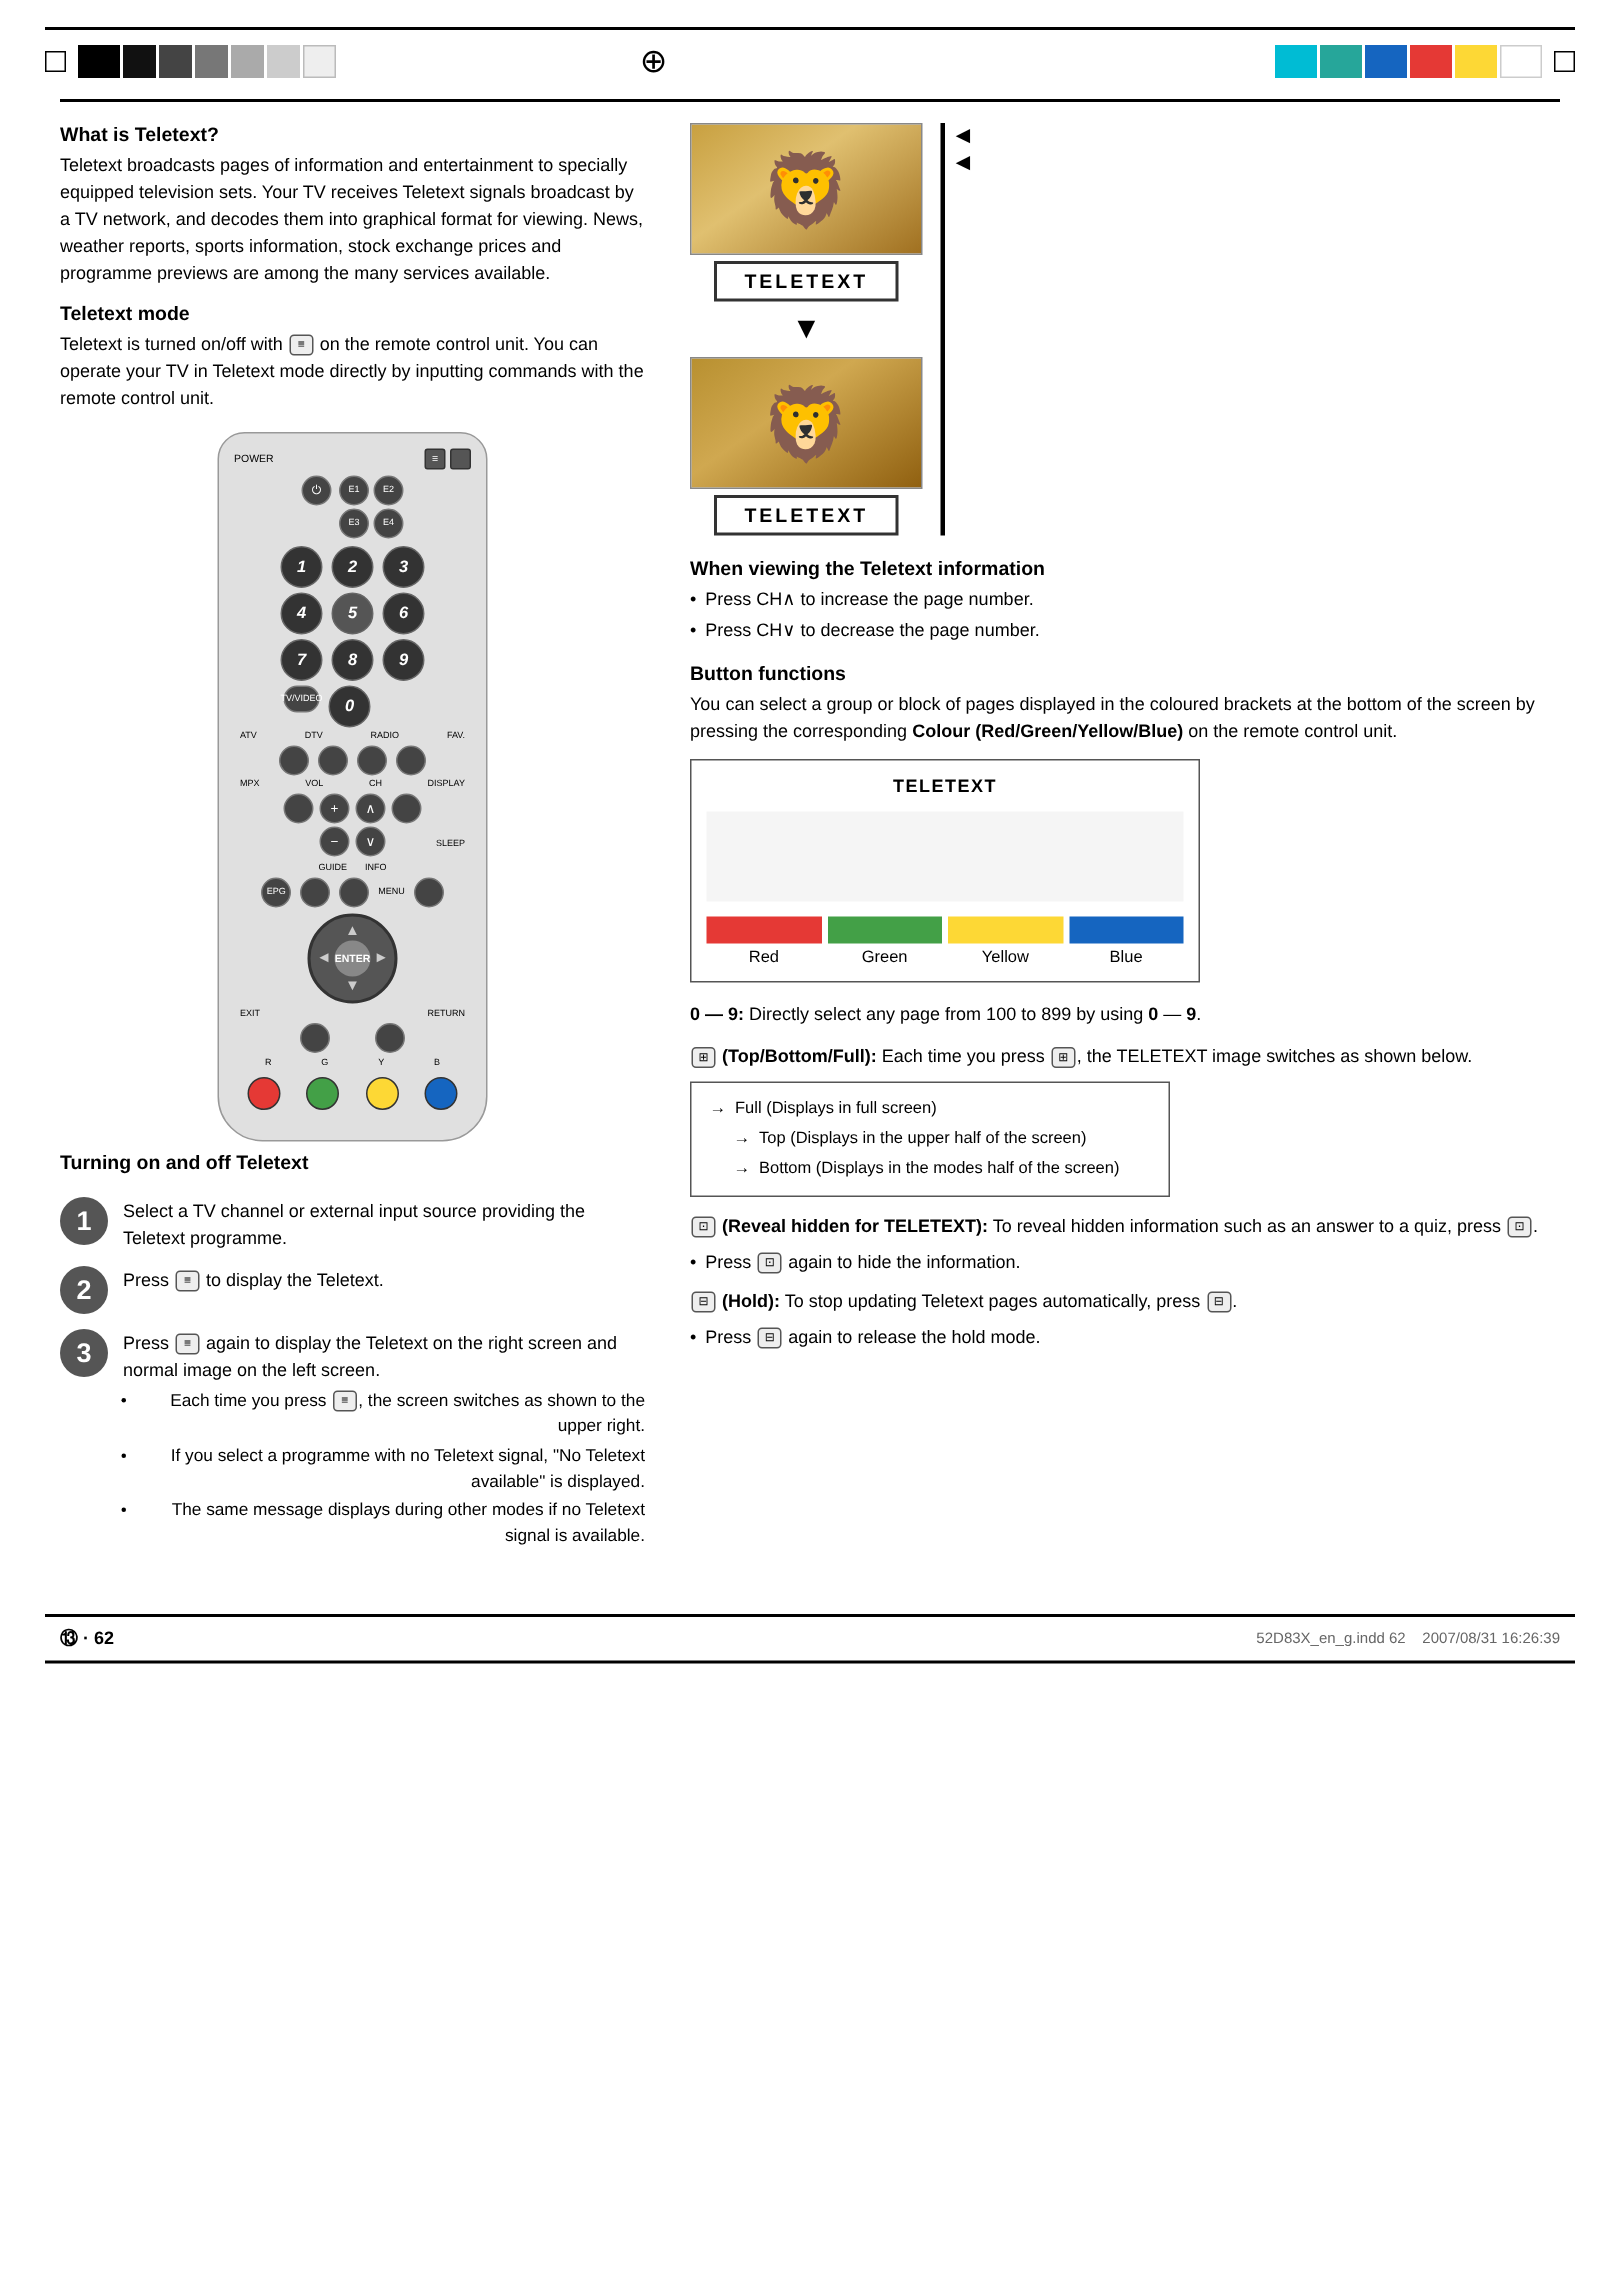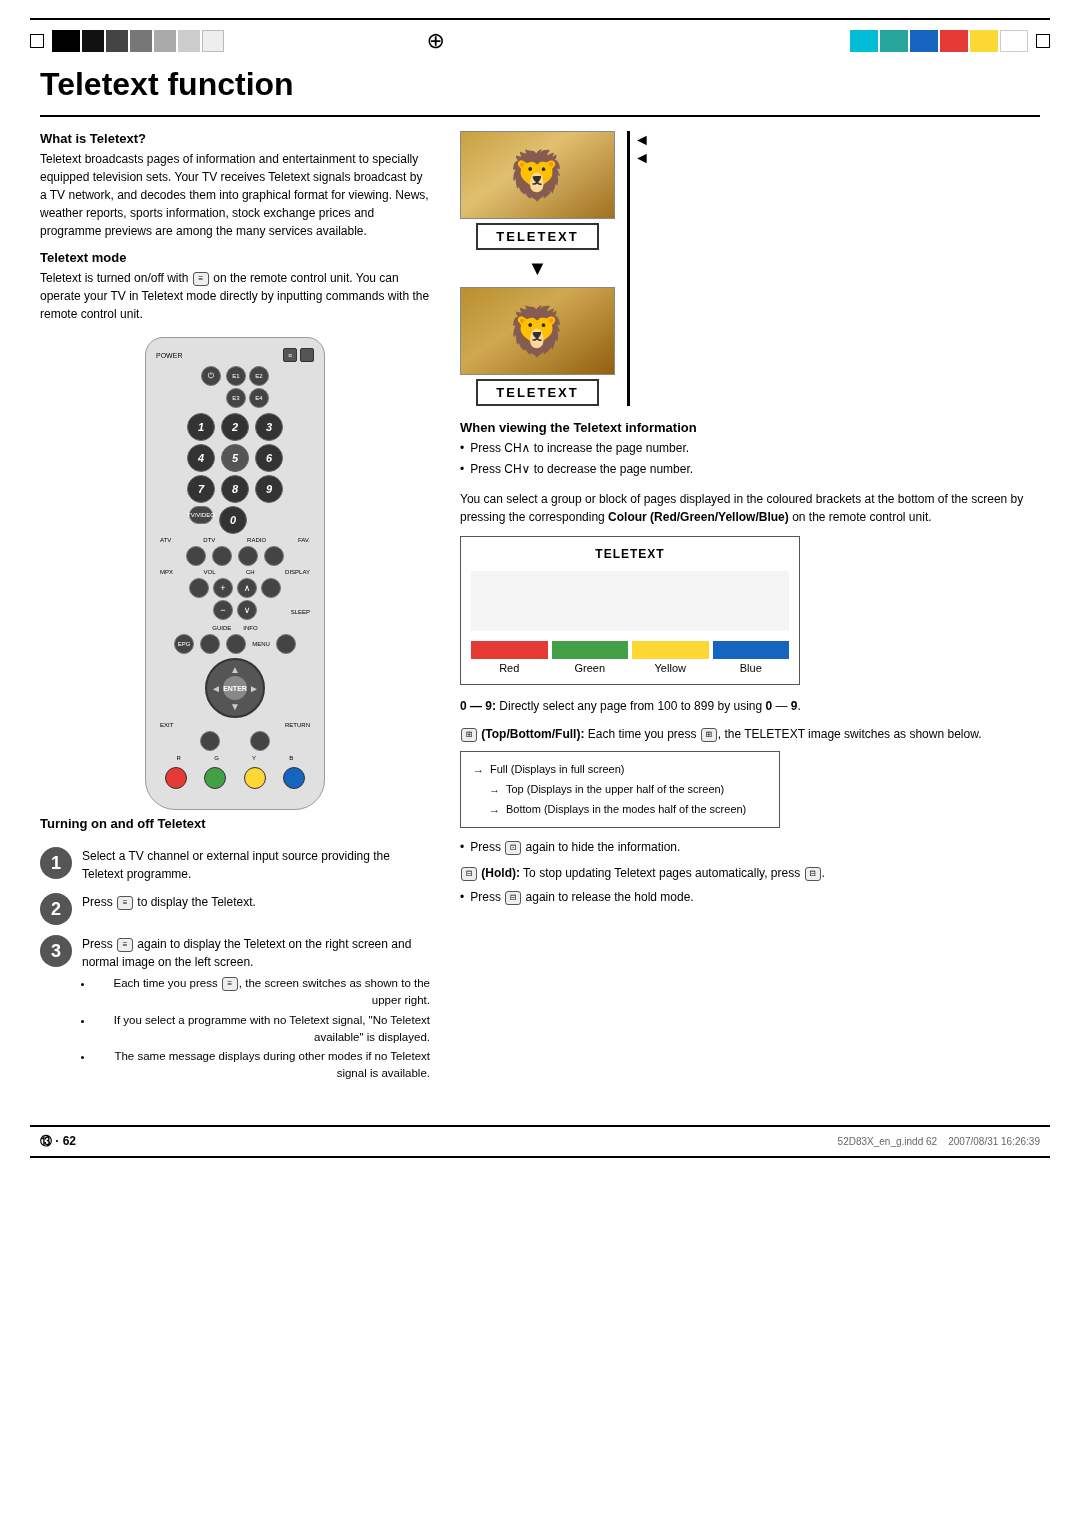--- a/index.html
+++ b/index.html
@@ -421,21 +421,20 @@
     <div style="width:28px;height:22px;background:#1565c0;"></div>
     <div style="width:28px;height:22px;background:#e53935;"></div>
     <div style="width:28px;height:22px;background:#fdd835;"></div>
     <div style="width:28px;height:22px;background:#fff;border:1px solid #ccc;"></div>
   </div>
   <div style="width:14px;height:14px;border:1.5px solid #000;margin-left:8px;flex-shrink:0;"></div>
 </div>
 
 <div class="main-content">
   
-  <div class="page-title">Teletext function</div>
   <div class="title-underline"></div>
 
   
 
   
   <div class="two-col">
 
     <div class="left-col">
 
       <div class="subsection-title">What is Teletext?</div>
@@ -658,20 +657,21 @@
           <span class="bullet-dot">•</span>
           <span>Press CH∧ to increase the page number.</span>
         </div>
         <div class="bullet-item">
           <span class="bullet-dot">•</span>
           <span>Press CH∨ to decrease the page number.</span>
         </div>
       </div>
 
       <div style="margin-top:12px;">
+        <div class="subsection-title">Button functions</div>
         <p style="font-size:12px;">
           You can select a group or block of pages displayed in the coloured brackets at the bottom of the screen by pressing the corresponding <strong>Colour (Red/Green/Yellow/Blue)</strong> on the remote control unit.
         </p>
       </div>
 
       <div class="teletext-screen">
         <div class="ts-title">TELETEXT</div>
         <div class="ts-content-area"></div>
         <div class="ts-color-bars">
           <div class="ts-bar tsb-r"></div>
@@ -709,20 +709,24 @@
             <span>Top (Displays in the upper half of the screen)</span>
           </div>
           <div class="fulldiag-row fulldiag-subrow">
             <span class="fulldiag-arrow">→</span>
             <span>Bottom (Displays in the modes half of the screen)</span>
           </div>
         </div>
       </div>
 
       <div class="reveal-section">
+        <p style="font-size:12px;">
+          <span class="btn-icon">⊡</span>
+          <strong>(Reveal hidden for TELETEXT):</strong> To reveal hidden information such as an answer to a quiz, press <span class="btn-icon">⊡</span>.
+        </p>
         <div class="bullet-item" style="font-size:12px;">
           <span class="bullet-dot">•</span>
           <span>Press <span class="btn-icon">⊡</span> again to hide the information.</span>
         </div>
       </div>
 
       <div class="hold-section">
         <p style="font-size:12px;">
           <span class="btn-icon">⊟</span>
           <strong>(Hold):</strong> To stop updating Teletext pages automatically, press <span class="btn-icon">⊟</span>.

